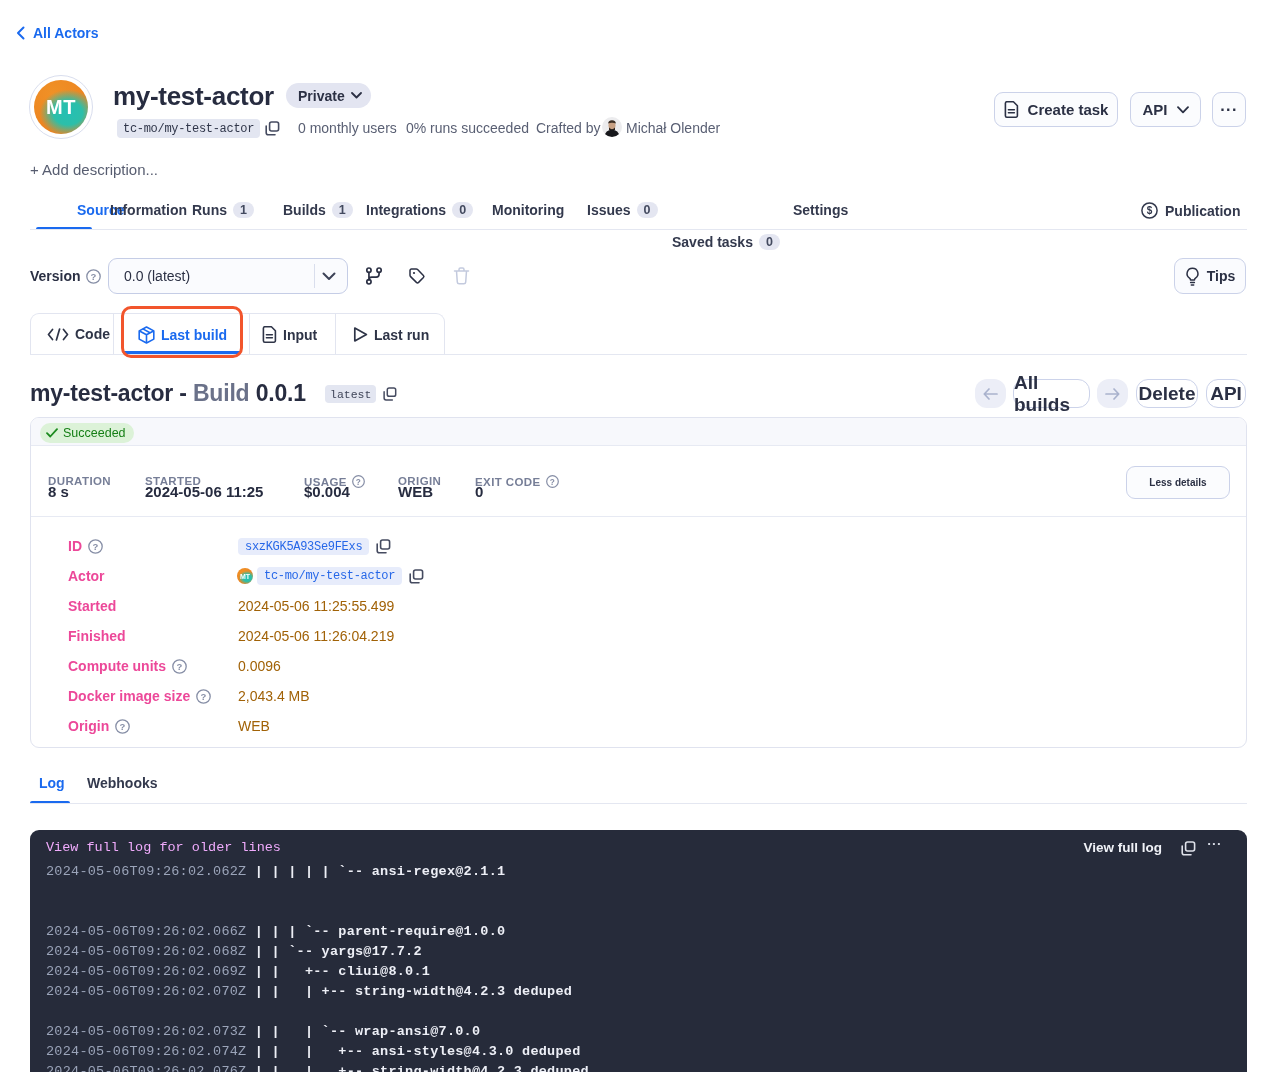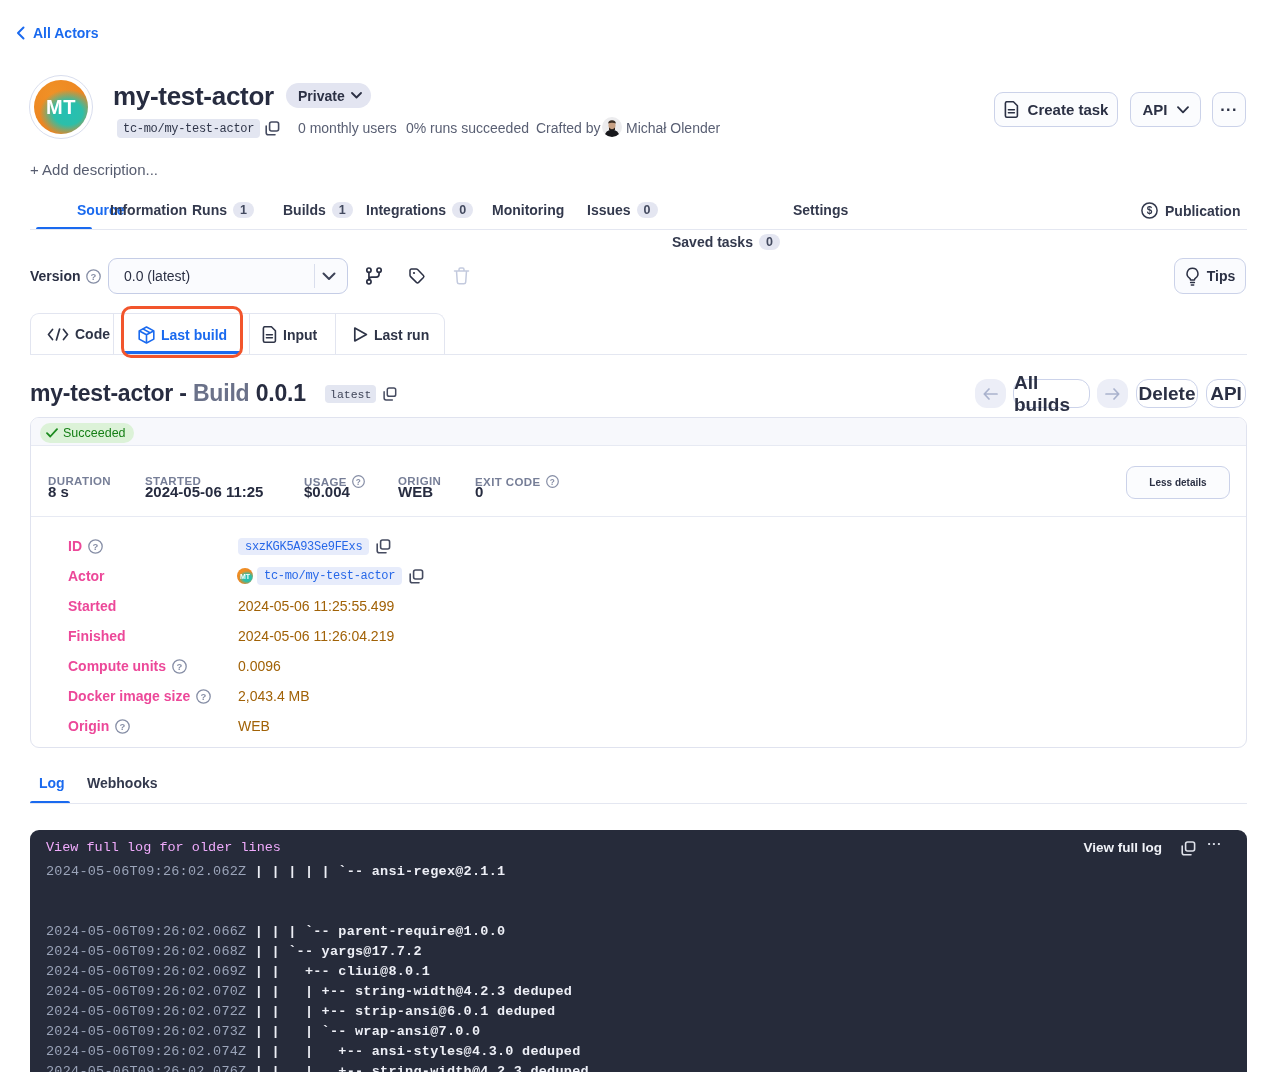--- a/index.html
+++ b/index.html
@@ -336,18 +336,17 @@
           <rect x="4.6" y="1" width="9" height="9" rx="2" stroke="#dfe2ea" stroke-width="1.6" fill="none"></rect>
           <path d="M10 13.8 H3.2 A2 2 0 0 1 1.2 11.8 V5" stroke="#dfe2ea" stroke-width="1.6" fill="none" stroke-linecap="round"></path>
         </svg>
     </div>
     <div class="abs" style="right:25px; top:3px; color:#d6dae4; font-size:13.5px; font-weight:700; letter-spacing:1.2px; font-family:'Liberation Sans';">...</div>
     <div class="logline" style="top:34px;">2024-05-06T09:26:02.062Z <b>| | | | | `-- ansi-regex@2.1.1</b></div>
     <div class="logline" style="top:94px;">2024-05-06T09:26:02.066Z <b>| | | `-- parent-require@1.0.0</b></div>
     <div class="logline" style="top:114px;">2024-05-06T09:26:02.068Z <b>| | `-- yargs@17.7.2</b></div>
     <div class="logline" style="top:134px;">2024-05-06T09:26:02.069Z <b>| |   +-- cliui@8.0.1</b></div>
     <div class="logline" style="top:154px;">2024-05-06T09:26:02.070Z <b>| |   | +-- string-width@4.2.3 deduped</b></div>
-    <div class="logline" style="top:174px;">2024-05-06T09:26:02.072Z <b>| |   | +-- strip-ansi@6.0.1 deduped</b></div>
     <div class="logline" style="top:194px;">2024-05-06T09:26:02.073Z <b>| |   | `-- wrap-ansi@7.0.0</b></div>
     <div class="logline" style="top:214px;">2024-05-06T09:26:02.074Z <b>| |   |   +-- ansi-styles@4.3.0 deduped</b></div>
     <div class="logline" style="top:234px;">2024-05-06T09:26:02.076Z <b>| |   |   +-- string-width@4.2.3 deduped</b></div>
   </div>
 </div>
 
 </body></html>

